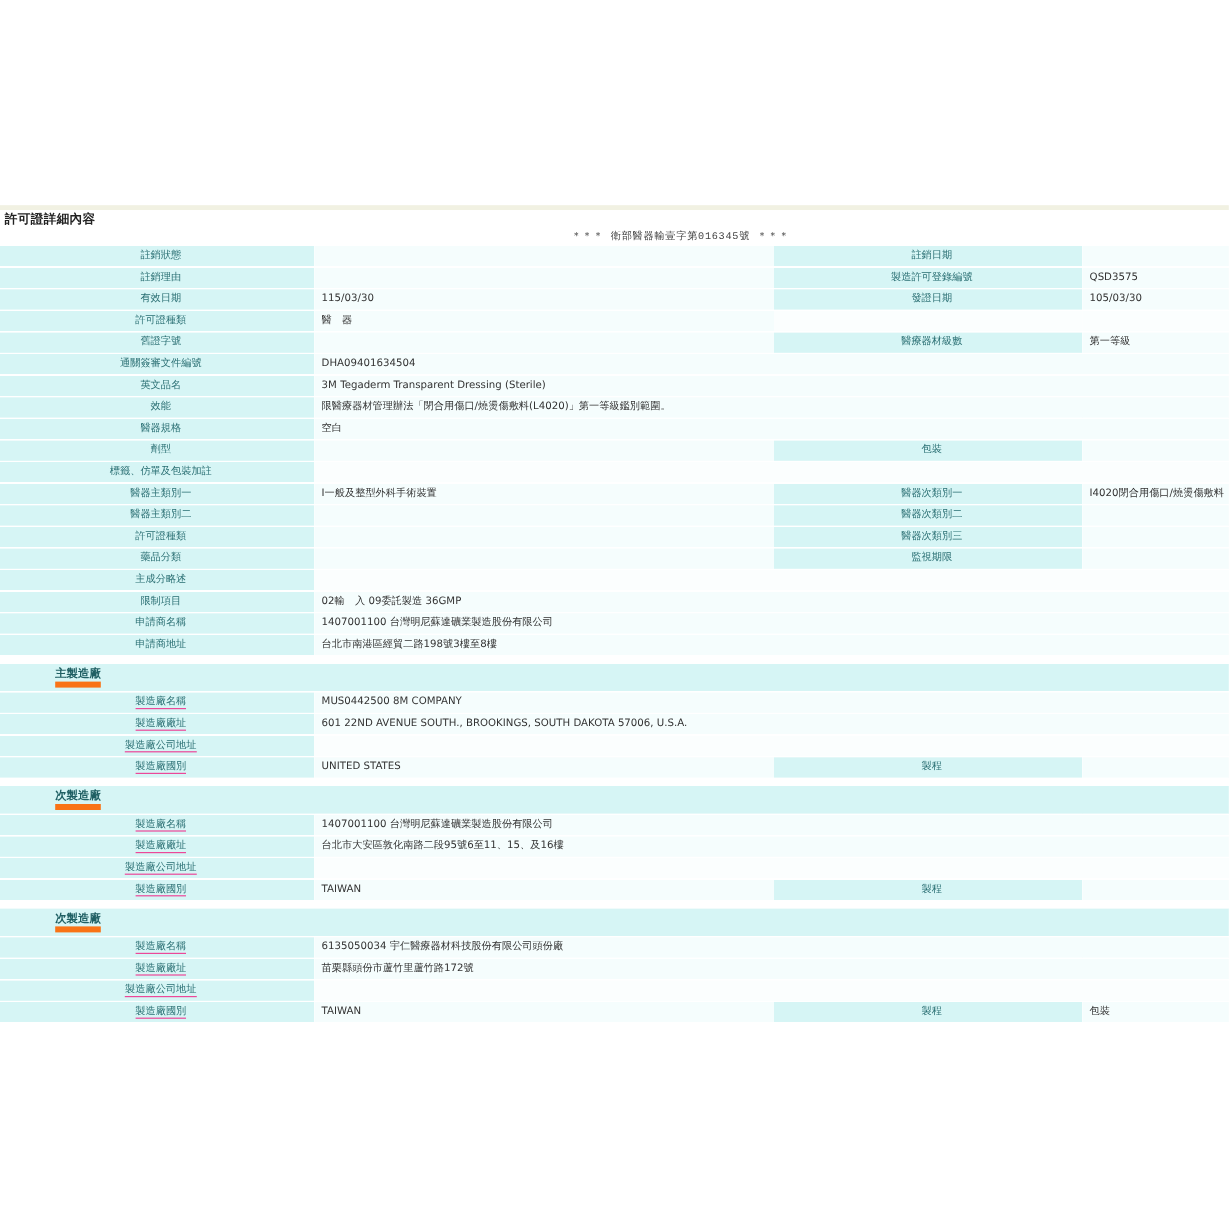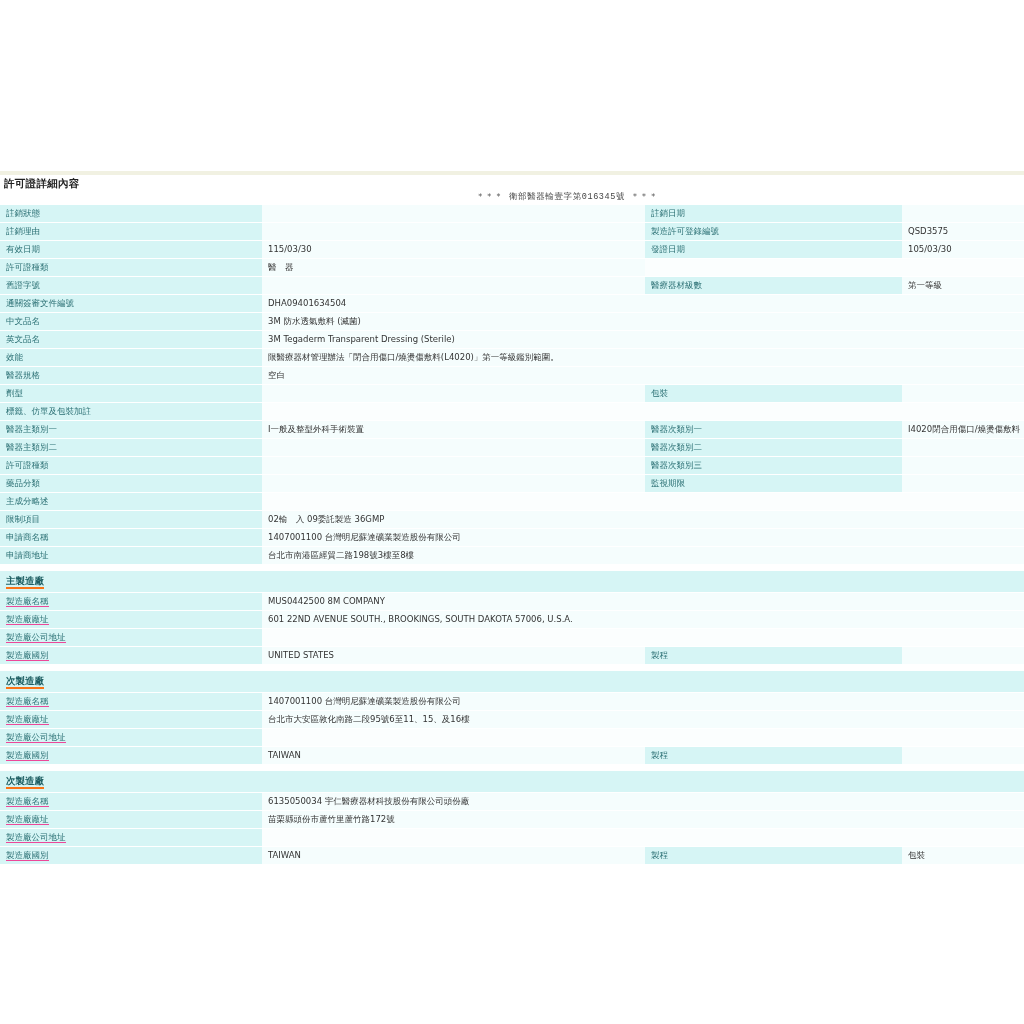--- a/index.html
+++ b/index.html
@@ -70,43 +70,45 @@
     vertical-align: middle;
     height: 13px;
     font-size: 8.5px;
     line-height: 11px;
     white-space: nowrap;
     overflow: hidden;
   }
   td.lbl {
     background: #d6f5f5;
     color: #2a6f73;
+    text-align: center;
   }
   td.val {
     background: #f5fdfd;
     color: #333333;
     margin-left: 36px;
   }
   td.val.plain {
     background: #fbfefe;
   }
   
   tr.section td {
     background: #d6f5f5;
     font-weight: bold;
     font-size: 9.5px;
     color: #1f5f63;
     height: 15px;
     padding-top: 3px;
     padding-bottom: 3px;
   }
   tr.section .section-label {
-    border-bottom: 2px solid #f97316;
+    border-bottom: 5px solid #f97316;
     display: inline-block;
     padding-bottom: 1px;
+    margin-left: 40px;
   }
   tr.spacer td {
     background: #ffffff;
     height: 5px;
     padding: 0;
     border: none;
   }
   td.underlabel .u {
     border-bottom: 1px solid #ec4899;
     display: inline-block;
@@ -177,24 +179,20 @@
           <td class="val"></td>
           <td class="lbl">醫療器材級數</td>
           <td class="val">第一等級</td>
         </tr>
 
         <tr>
           <td class="lbl">通關簽審文件編號</td>
           <td class="val" colspan="3">DHA09401634504</td>
         </tr>
 
-        <tr>
-          <td class="lbl">中文品名</td>
-          <td class="val" colspan="3">3M 防水透氣敷料 (滅菌)</td>
-        </tr>
 
         <tr>
           <td class="lbl">英文品名</td>
           <td class="val" colspan="3">3M Tegaderm Transparent Dressing (Sterile)</td>
         </tr>
 
         <tr>
           <td class="lbl">效能</td>
           <td class="val" colspan="3">限醫療器材管理辦法「閉合用傷口/燒燙傷敷料(L4020)」第一等級鑑別範圍。</td>
         </tr>

